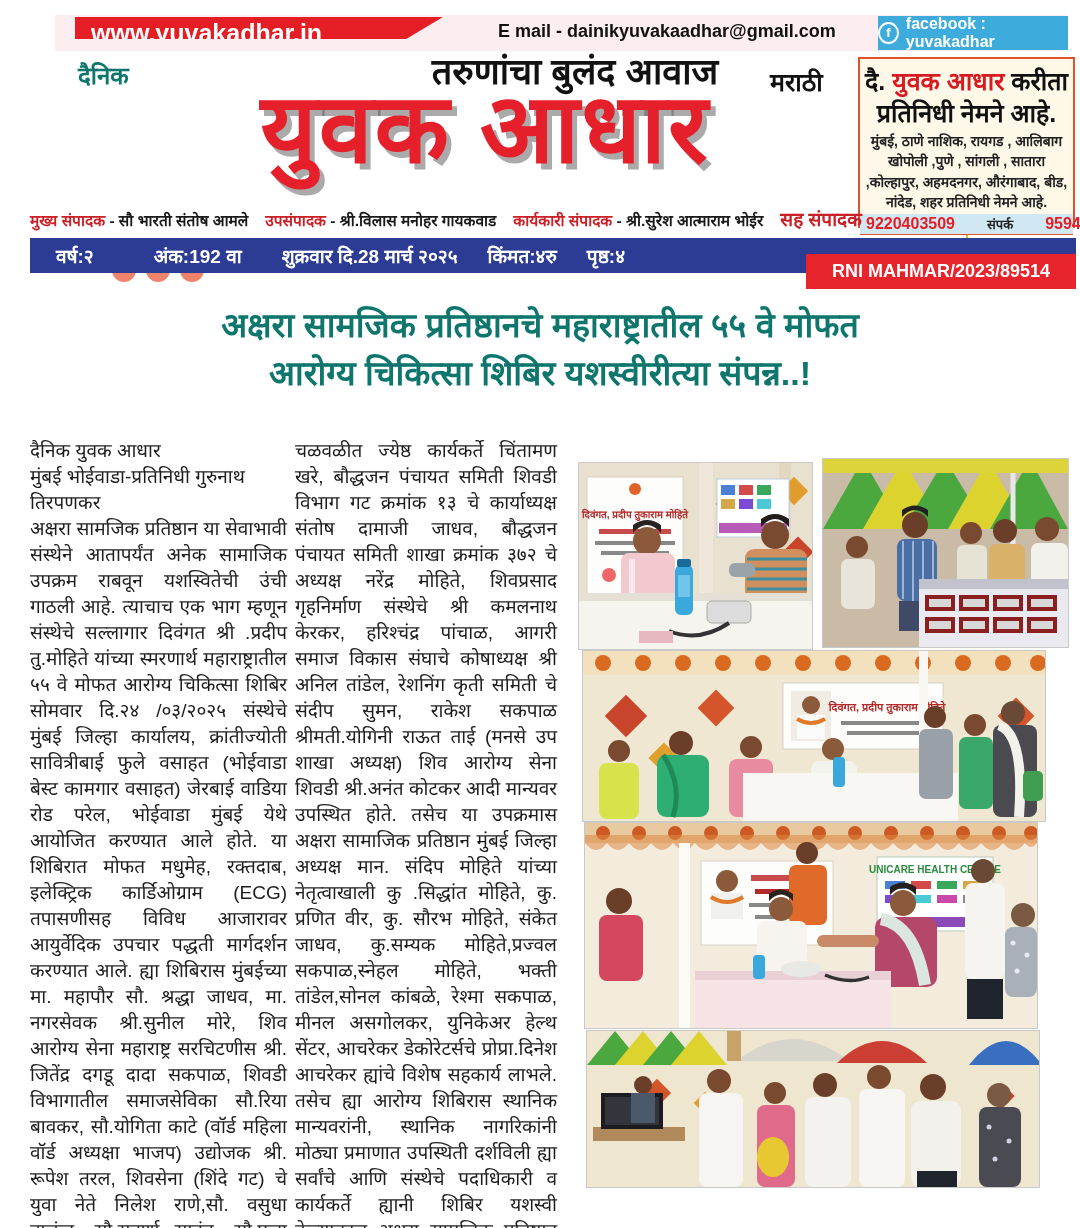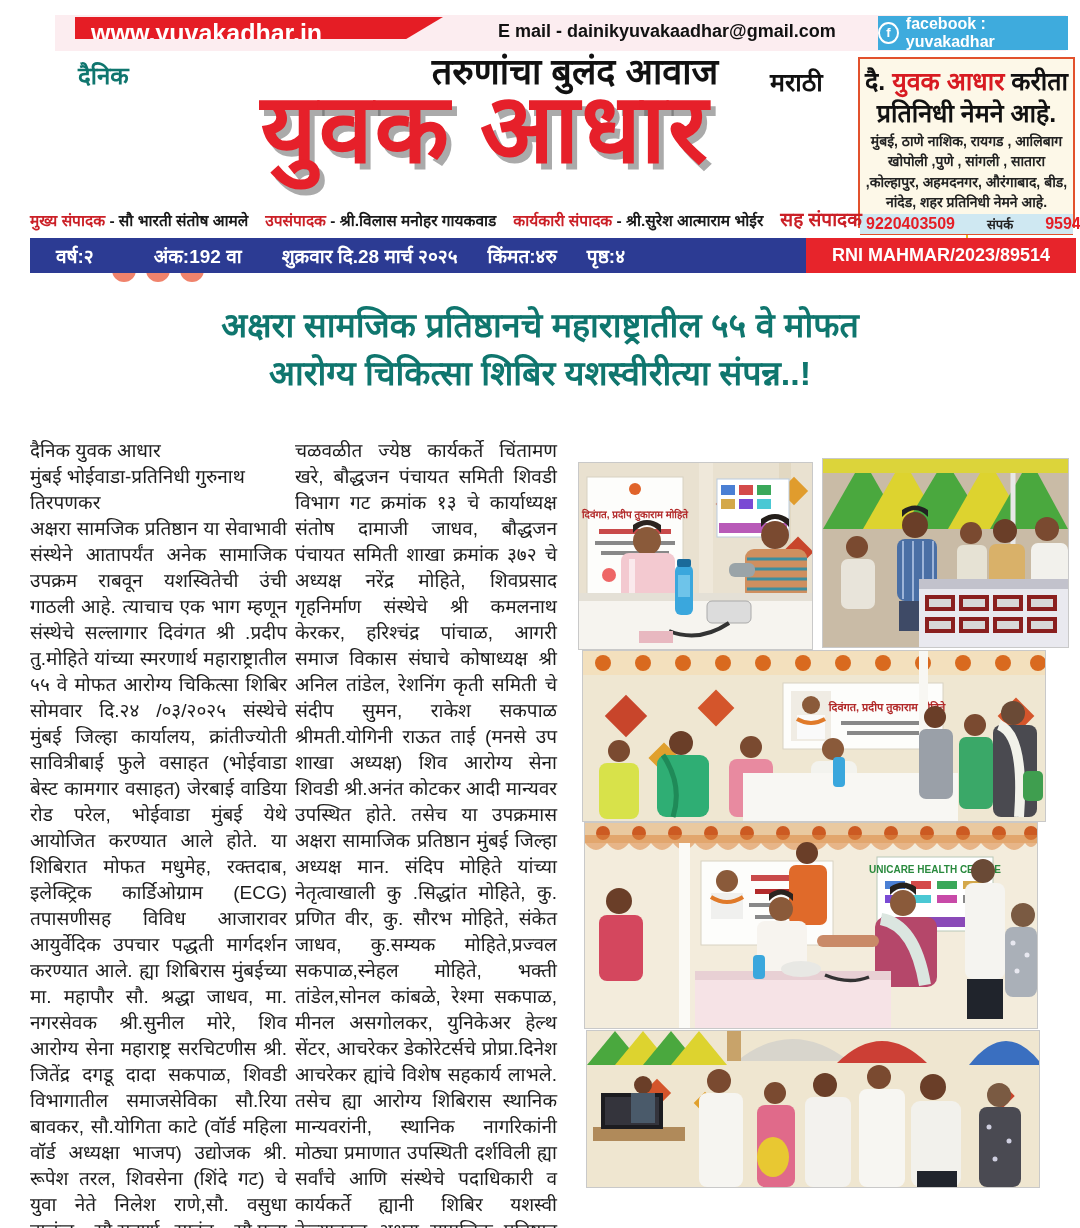--- a/index.html
+++ b/index.html
@@ -38,21 +38,21 @@
   .adnames span:first-child{border-right:2px solid #e8b722;}
   
   .editors{left:30px;top:206px;width:1046px;display:flex;align-items:baseline;gap:17px;
            font-size:15.5px;font-weight:bold;white-space:nowrap;}
   .editors .lbl{color:#cb2027;}
   .coeditor{font-size:19px;}
   
   .issuebar{left:30px;top:238px;width:1046px;height:35px;background:#2c3b93;color:#fff;
             display:flex;align-items:center;font-size:19px;font-weight:bold;z-index:2;}
   .issuebar .it{margin-left:26px;}
-  .rnibox{position:absolute;right:0;top:0;width:270px;height:35px;background:#e7242b;
+  .rnibox{position:absolute;right:0;top:16px;width:270px;height:35px;background:#e7242b;
           display:flex;align-items:center;justify-content:center;font-size:18px;}
   .dot{width:24px;height:24px;border-radius:50%;background:#f0836c;position:absolute;top:258px;z-index:1;}
   
   .headline{left:40px;top:302px;width:1000px;text-align:center;font-size:34px;font-weight:800;
             color:#0f766e;line-height:1.4;}
   
   .col{position:absolute;top:438px;font-size:19px;line-height:1.37;text-align:justify;color:#1c1c1c;}
   .col1{left:30px;width:257px;}
   .col2{left:295px;width:262px;}
   .byline{text-align:left;}

